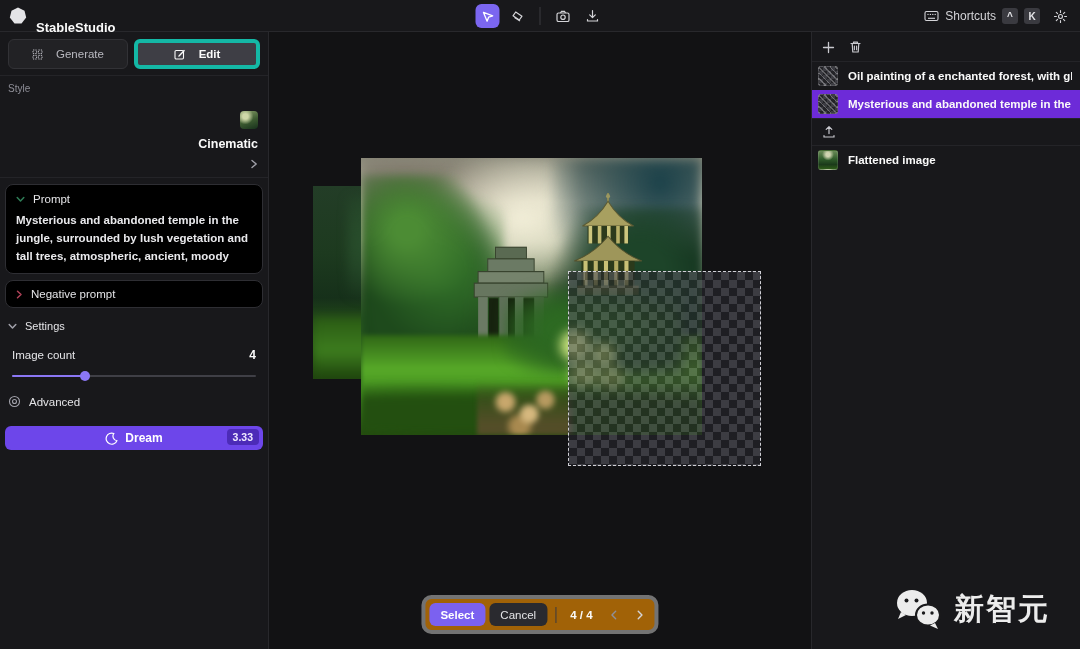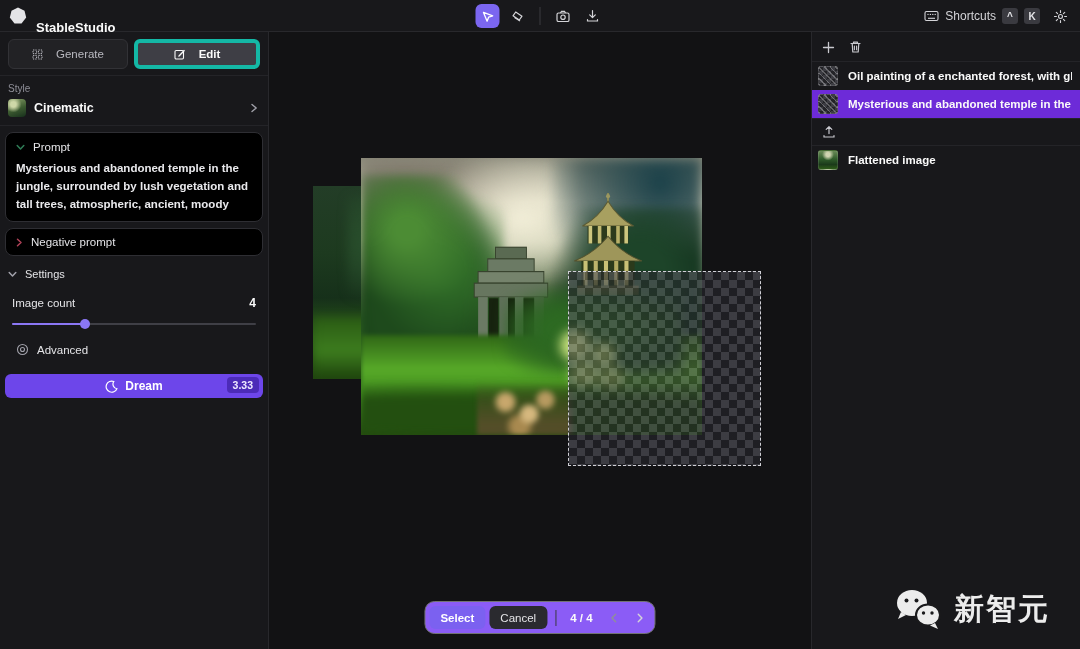--- a/index.html
+++ b/index.html
@@ -27,39 +27,39 @@
   .left-panel { position:absolute; left:0; top:32px; width:269px; height:617px; background:#18181b;
                 border-right:1px solid #28282c; z-index:30; }
   .divider { height:1px; background:#242428; margin:0; }
   .tab-row { display:flex; gap:6px; padding:7px 8px 6px 8px; }
   .tab-btn { flex:1; height:30px; border-radius:6px; display:flex; align-items:center; justify-content:center;
              gap:13px; font-size:11.5px; }
   .tab-generate { background:#222225; border:1px solid #323236; color:#b9b9c0; }
   .tab-edit { background:#3e3e45; border:4px solid #14b8a6; color:#fafafa; font-weight:600; }
   .style-section { padding:7px 10px 8px 8px; }
   .style-label { color:#8f8f98; font-size:10px; }
-  .style-row { display:flex; align-items:center; gap:8px; margin-top:5px; }
+  .style-row { display:flex; align-items:flex-end; gap:8px; margin-top:17px;flex-direction:column; }
   .style-thumb { width:18px; height:18px; border-radius:4px;
     background:radial-gradient(circle at 30% 30%, #cfd8a8 15%, transparent 45%),
                linear-gradient(160deg,#8aa06a 0%, #3c5a30 55%, #17301c 100%); }
   .style-name { color:#fafafa; font-size:12.5px; font-weight:700; flex:1; }
   .card { margin:6px 5px 0 5px; background:#000000; border:1px solid #2e2e33; border-radius:8px; padding:8px 10px; }
   .card-head { display:flex; align-items:center; gap:8px; font-size:11.5px; color:#e4e4e7; }
   .prompt-text { margin-top:7px; color:#e9e9ec; font-size:11.5px; font-weight:600; line-height:1.55; }
   .neg-card { padding:7px 10px; }
   .settings-head { display:flex; align-items:center; gap:8px; padding:12px 10px 0 8px; color:#e4e4e7; font-size:11px; }
   .count-row { display:flex; align-items:center; justify-content:space-between; padding:16px 12px 0 12px; }
   .count-label { color:#e4e4e7; font-size:11.5px; }
   .count-value { color:#fafafa; font-size:12px; font-weight:700; }
   .slider { position:relative; margin:9px 12px 0 12px; height:10px; }
   .slider-track { position:absolute; left:0; right:0; top:4px; height:2px; background:#3f3f46; border-radius:2px; }
   .slider-fill { position:absolute; left:0; top:4px; height:2px; width:30%; background:#8b77f5; border-radius:2px; }
   .slider-thumb { position:absolute; left:30%; top:0; width:10px; height:10px; margin-left:-5px;
                   border-radius:50%; background:#8b77f5; }
-  .advanced-row { display:flex; align-items:center; gap:8px; padding:14px 10px 0 16px; color:#e4e4e7; font-size:11.5px; }
+  .advanced-row { display:flex; align-items:center; gap:8px; padding:14px 10px 0 8px; color:#e4e4e7; font-size:11.5px; }
   .dream-btn { position:relative; margin:18px 5px 4px 5px; height:24px; border-radius:6px; background:#6d46ea;
                display:flex; align-items:center; justify-content:center; gap:7px; }
   .dream-label { color:#fff; font-size:12px; font-weight:700; }
   .dream-badge { position:absolute; right:4px; top:3px; background:#4c2bb8; border-radius:4px; padding:2px 6px;
                  color:#efeaff; font-size:10.5px; font-weight:700; }
 
   
   .canvas { position:absolute; left:269px; top:32px; width:542px; height:617px; background:#121214; overflow:hidden; }
   .gen-image { position:absolute; overflow:hidden; }
   .img-back { left:44px; top:154px; width:340px; height:193px; z-index:1;
@@ -103,21 +103,21 @@
                linear-gradient(180deg, rgba(90,72,40,0) 0%, rgba(96,78,46,.8) 80%); }
   .temple-svg { left:27%; top:29%; width:34%; height:46%; z-index:4; filter:blur(.5px); }
   .pagoda-svg { left:59%; top:12%; width:27%; height:52%; z-index:3; filter:blur(.5px); }
 
   .selection { position:absolute; left:299px; top:239px; width:193px; height:195px; z-index:10;
     border:1px dashed #d0d0d6;
     background:repeating-conic-gradient(rgba(86,86,94,.62) 0% 25%, rgba(38,38,44,.62) 0% 50%);
     background-size:16px 16px; }
 
   .bottom-bar { position:absolute; left:50%; bottom:15px; transform:translateX(-50%); z-index:20;
-    background:#8b5cf6; border:1px solid #737373; border-radius:10px; padding:4px;
+    background:#a16207; border:4px solid #737373; border-radius:10px; padding:4px;
     display:flex; align-items:center; gap:4px; }
   .bb-btn { height:23px; border-radius:6px; display:flex; align-items:center; justify-content:center;
             font-size:11.5px; padding:0 11px; }
   .bb-select { background:#7b61f0; color:#fff; font-weight:600; }
   .bb-cancel { background:#2a2a2f; color:#e4e4e7; }
   .bb-sep { width:1px; height:16px; background:#3a3a40; margin:0 4px; }
   .bb-pages { color:#fafafa; font-size:11.5px; font-weight:700; padding:0 6px; }
   .bb-chev { width:22px; height:22px; display:flex; align-items:center; justify-content:center; }
 
   

